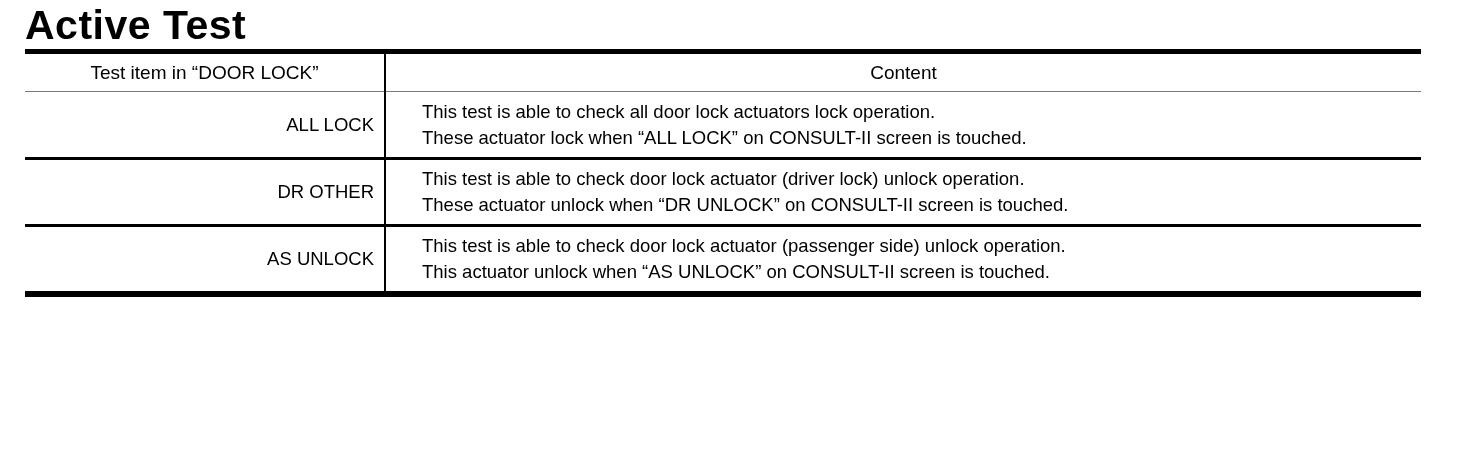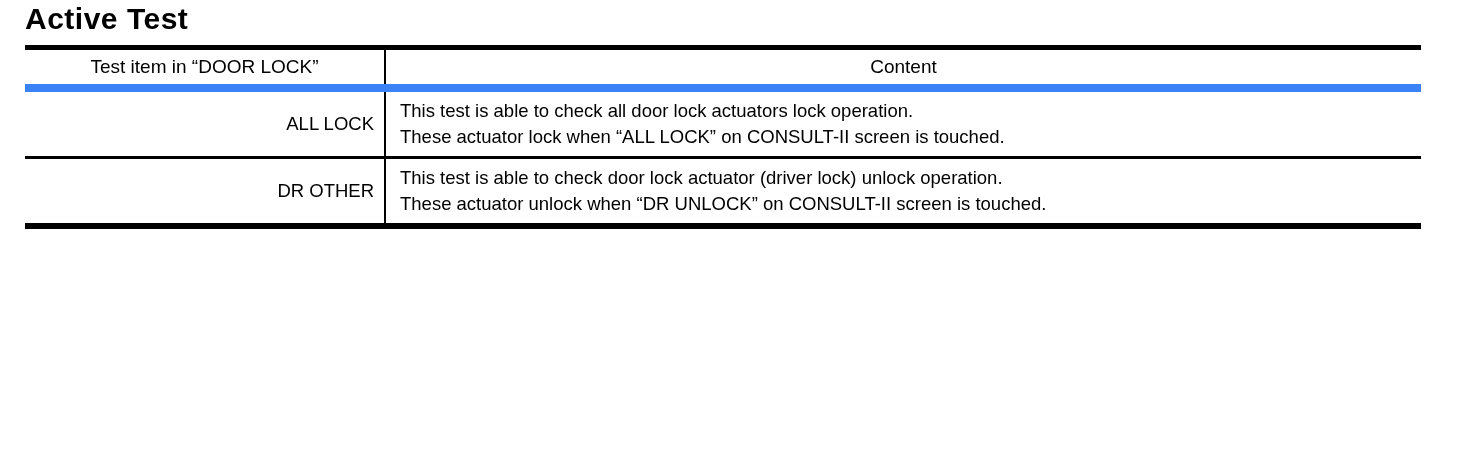--- a/index.html
+++ b/index.html
@@ -9,60 +9,60 @@
     height: 466px;
     overflow: hidden;
     font-family: "Liberation Sans", sans-serif;
     color: #000;
     -webkit-font-smoothing: antialiased;
   }
   .page {
     padding: 2px 0 0 25px;
   }
   .page-title {
-    font-size: 30px;
+    font-size: 41px;
     font-weight: bold;
     letter-spacing: 0.5px;
-    margin-bottom: 9px;
   }
   table.active-test {
     border-collapse: collapse;
     width: 1396px;
     table-layout: fixed;
     border-top: 5px solid #000;
     border-bottom: 6px solid #000;
   }
   col.col-item   { width: 360px; }
   col.col-content{ width: 1036px; }
   thead th {
     font-weight: normal;
     font-size: 19px;
     text-align: center;
     height: 40px;
     vertical-align: middle;
-    border-bottom: 8px solid #3b82f6;
+    border-bottom: 1px solid #3b82f6;
     padding: 2px 4px;
   }
   tbody td {
     font-size: 18.5px;
     vertical-align: middle;
     height: 67px;
     padding: 6px 10px 6px 14px;
     border-top: 3px solid #000;
   }
   tbody tr:first-child td { border-top: none; }
   td.cell-item, th.hdr-item {
     border-right: 2px solid #000;
   }
   td.cell-item {
     padding-left: 30px;
     text-align: right;
   }
   td.cell-content .content-line {
     line-height: 26px;
+    margin-left: 22px;
   }
 </style>
 </head>
 <body>
 
 <div class="page">
   <div class="page-title">Active Test</div>
 
   <table class="active-test">
     <colgroup>
@@ -83,15 +83,22 @@
           <div class="content-line">These actuator lock when “ALL LOCK” on CONSULT-II screen is touched.</div>
         </td>
       </tr>
       <tr>
         <td class="cell-item">DR OTHER</td>
         <td class="cell-content">
           <div class="content-line">This test is able to check door lock actuator (driver lock) unlock operation.</div>
           <div class="content-line">These actuator unlock when “DR UNLOCK” on CONSULT-II screen is touched.</div>
         </td>
       </tr>
+      <tr>
+        <td class="cell-item">AS UNLOCK</td>
+        <td class="cell-content">
+          <div class="content-line">This test is able to check door lock actuator (passenger side) unlock operation.</div>
+          <div class="content-line">This actuator unlock when “AS UNLOCK” on CONSULT-II screen is touched.</div>
+        </td>
+      </tr>
     </tbody>
   </table>
 </div>
 
 </body></html>

